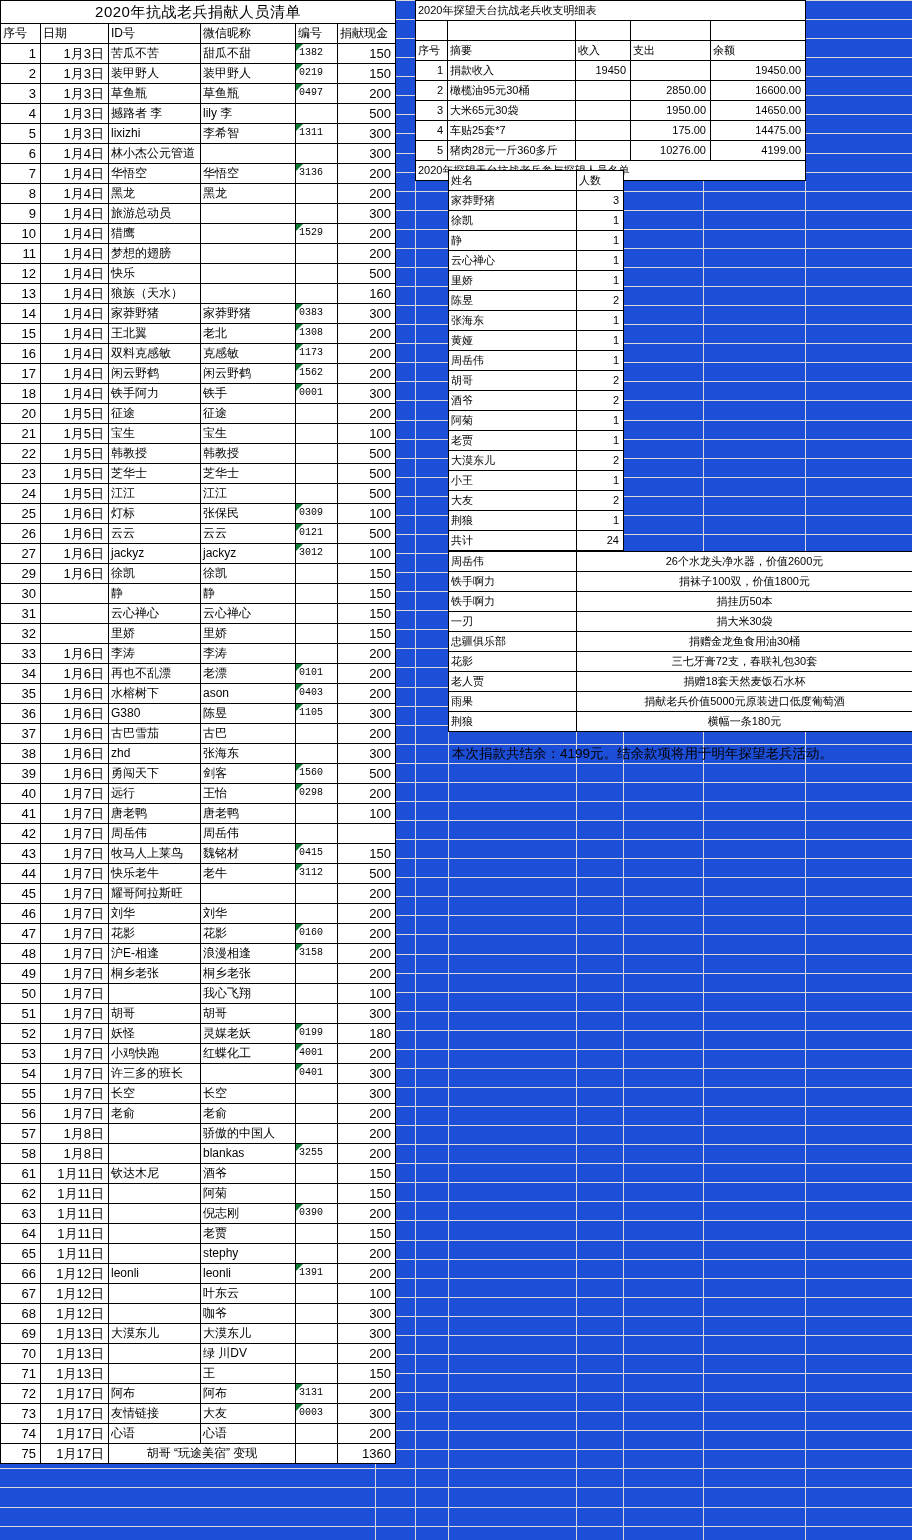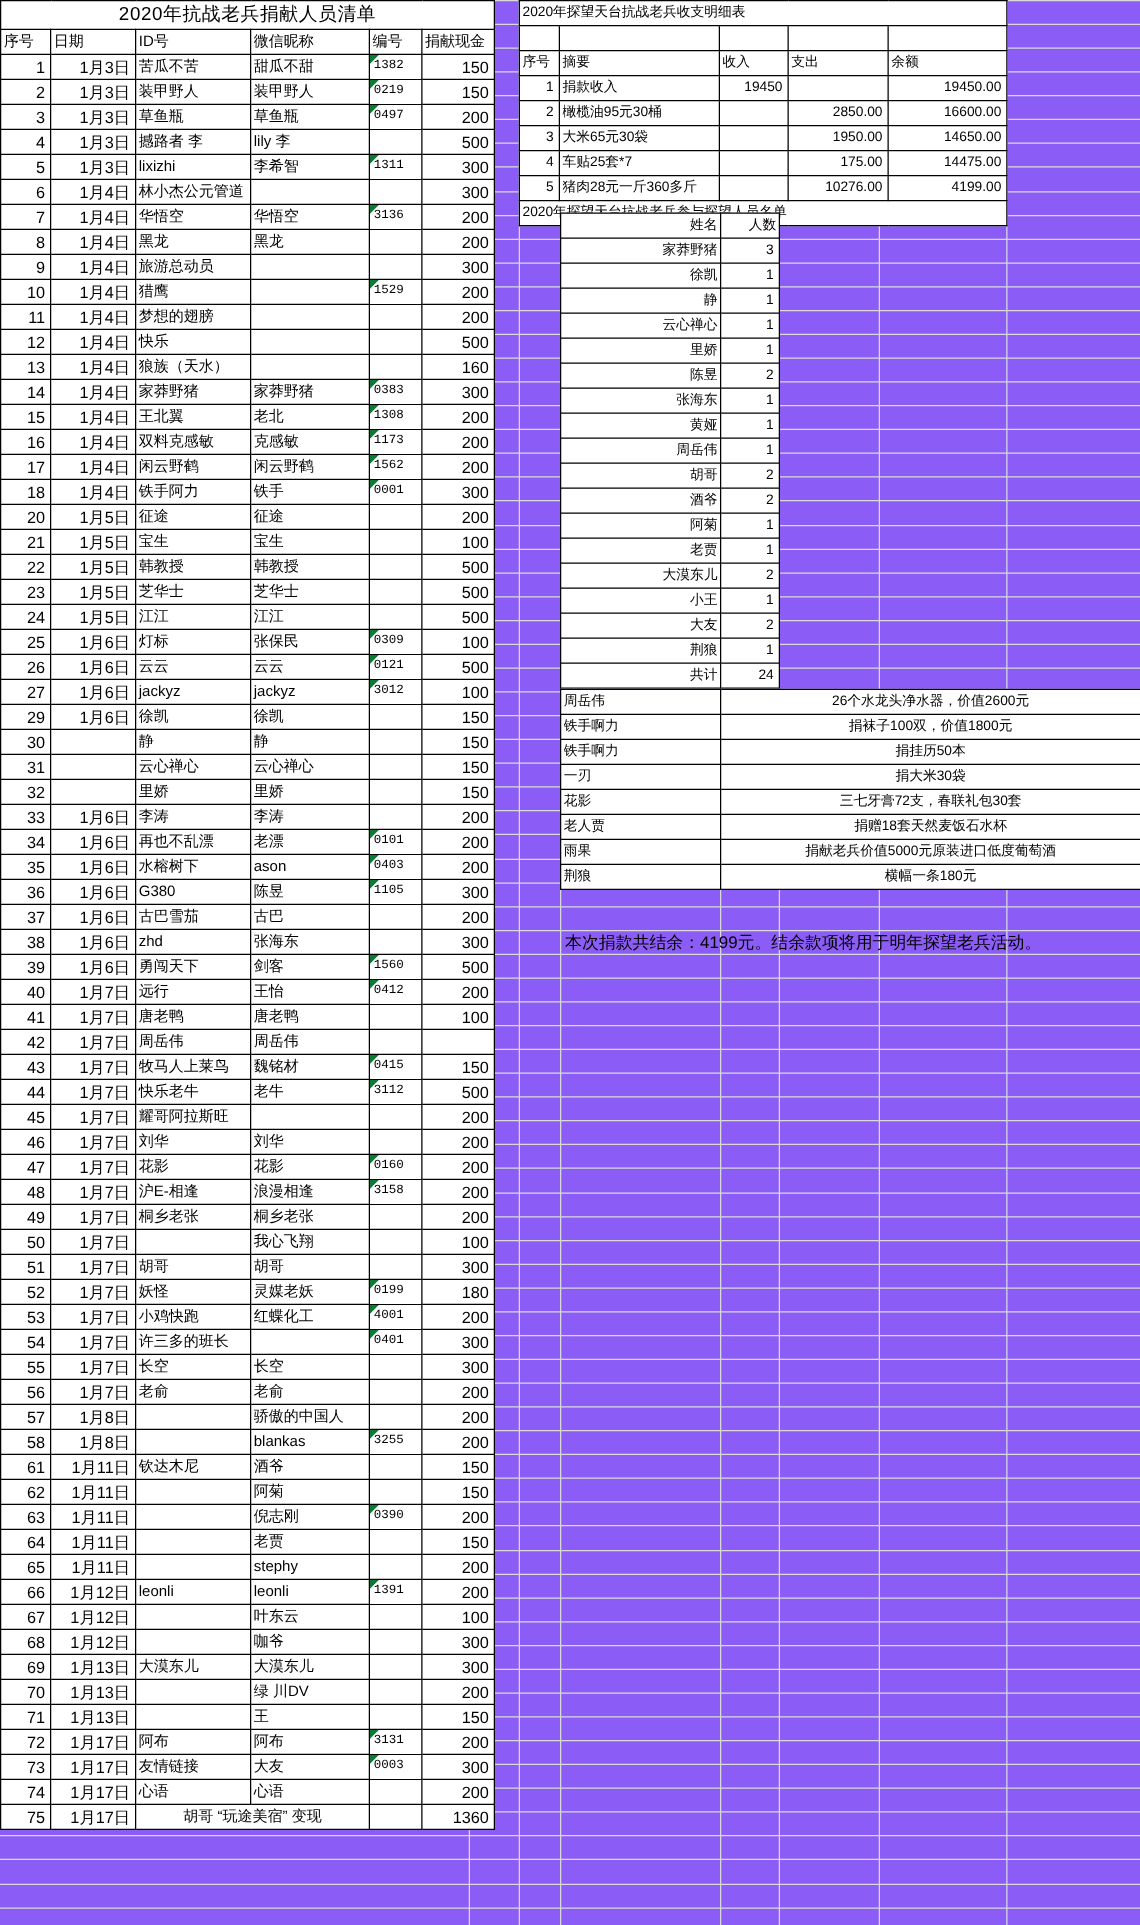--- a/index.html
+++ b/index.html
@@ -7,21 +7,21 @@
     font-family:"Liberation Sans","DejaVu Sans",sans-serif;
     font-size:12px;
     color:#000;
     -webkit-font-smoothing:none;
   }
   #sheet{
     position:relative;
     width:912px;
     height:1540px;
     overflow:hidden;
-    background:#8b5cf6;
+    background:#1d4ed8;
   }
   
   #grid-bg{
     position:absolute;left:0;top:0;width:912px;height:1540px;
     pointer-events:none;
   }
   #grid-bg .gl-v{position:absolute;top:0;bottom:0;width:1px;background:#d9d9d9;}
   #grid-bg .gl-h{position:absolute;left:0;right:0;height:1px;background:#d9d9d9;}
 
   table.xl{
@@ -78,21 +78,21 @@
   #tbl-ie col.c-in{width:55px;}
   #tbl-ie col.c-out{width:80px;}
   #tbl-ie col.c-bal{width:95px;}
   #tbl-ie td{height:19px;font-size:11px;}
   #tbl-ie td.n{text-align:right;padding-right:4px;}
 
   
   #tbl-part{left:448px;top:170px;width:175px;}
   #tbl-part col.c-name{width:128px;}
   #tbl-part col.c-cnt{width:47px;}
-  #tbl-part td{height:19px;font-size:11px;text-align:right;}
+  #tbl-part td{height:19px;font-size:11px;}
   #tbl-part td.n{text-align:right;padding-right:4px;}
 
   
   #tbl-kind{left:448px;top:551px;width:464px;}
   #tbl-kind col.c-who{width:128px;}
   #tbl-kind col.c-what{width:336px;}
   #tbl-kind td{height:19px;font-size:11px;}
 
   #note{
     position:absolute;left:452px;top:745px;
@@ -510,21 +510,21 @@
           <td class="l">勇闯天下</td>
           <td class="l">剑客</td>
           <td class="code tri">1560</td>
           <td class="amt">500</td>
         </tr>
         <tr>
           <td class="seq">40</td>
           <td class="date">1月7日</td>
           <td class="l">远行</td>
           <td class="l">王怡</td>
-          <td class="code tri">0412</td>
+          <td class="code tri">0298</td>
           <td class="amt">200</td>
         </tr>
         <tr>
           <td class="seq">41</td>
           <td class="date">1月7日</td>
           <td class="l">唐老鸭</td>
           <td class="l">唐老鸭</td>
           <td class="code"></td>
           <td class="amt">100</td>
         </tr>
@@ -954,20 +954,24 @@
         </tr>
         <tr>
           <td class="l">铁手啊力</td>
           <td class="c">捐挂历50本</td>
         </tr>
         <tr>
           <td class="l">一刃</td>
           <td class="c">捐大米30袋</td>
         </tr>
         <tr>
+          <td class="l">忠疆俱乐部</td>
+          <td class="c">捐赠金龙鱼食用油30桶</td>
+        </tr>
+        <tr>
           <td class="l">花影</td>
           <td class="c">三七牙膏72支，春联礼包30套</td>
         </tr>
         <tr>
           <td class="l">老人贾</td>
           <td class="c">捐赠18套天然麦饭石水杯</td>
         </tr>
         <tr>
           <td class="l">雨果</td>
           <td class="c">捐献老兵价值5000元原装进口低度葡萄酒</td>

